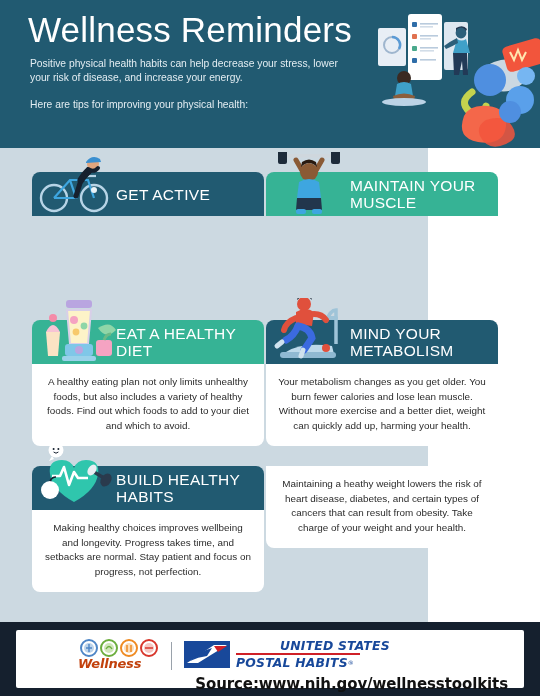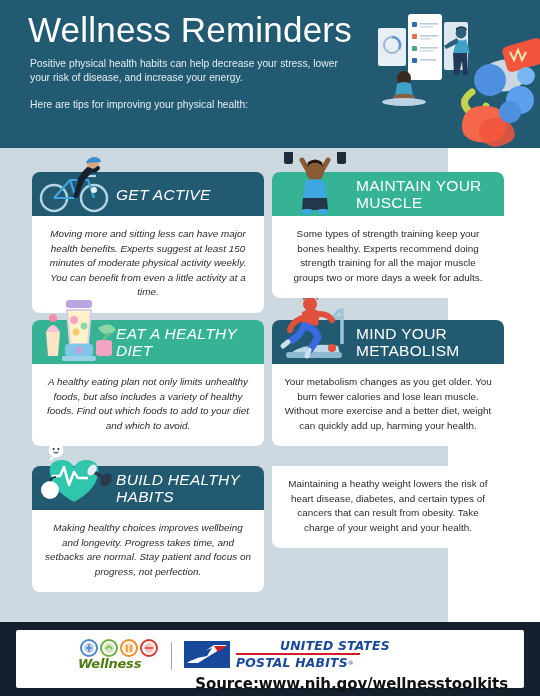--- a/index.html
+++ b/index.html
@@ -2,21 +2,21 @@
 <html><head>
 <meta charset="utf-8">
 <style>
   html,body{margin:0;padding:0;}
   body{
     width:540px;height:696px;overflow:hidden;
     background:#ffffff;
     font-family:"Liberation Sans","DejaVu Sans",sans-serif;
     -webkit-font-smoothing:antialiased;
   }
-  .poster{position:relative;width:428px;height:696px;background:#ccd9e1;padding-left:20px;}
+  .poster{position:relative;width:428px;height:696px;background:#ccd9e1;}
 
   
   .header{
     position:absolute;left:0;top:0;width:540px;height:148px;
     background:#215a71;overflow:hidden;
   }
   .header-title{
     position:absolute;left:28px;top:10px;
     font-size:35px;line-height:40px;color:#ffffff;font-weight:400;
     letter-spacing:.2px;
@@ -27,22 +27,22 @@
   }
   .header-tip{
     position:absolute;left:30px;top:98px;width:330px;
     font-size:10.3px;line-height:13.5px;color:#e3edf2;
   }
   .hero{position:absolute;right:0;top:0;width:180px;height:148px;}
 
   
   .grid{position:absolute;left:0;top:148px;width:540px;height:474px;}
   .card{position:absolute;width:232px;}
-  .c-left{left:32px;font-style:italic;}
-  .c-right{left:272px;}
+  .c-left{left:32px;}
+  .c-right{left:266px;}
   .r1{top:24px;} .r2{top:172px;} .r3{top:318px;border-radius:30px;}
 
   .card-head{
     position:relative;height:44px;border-radius:8px 8px 0 0;
     display:flex;align-items:center;box-sizing:border-box;
   }
   .card-head.teal{background:#215a71;}
   .card-head.green{background:#36b395;}
   .card-title{
     color:#ffffff;font-size:15.5px;line-height:17px;font-weight:400;
@@ -68,21 +68,21 @@
     background:#15202e;box-sizing:border-box;padding:8px 16px;
   }
   .footer-inner{
     width:100%;height:100%;background:#ffffff;border-radius:2px;
     position:relative;
   }
   .wellness-logo{position:absolute;left:62px;top:9px;width:84px;}
   .well-dots{display:flex;gap:2px;margin-left:2px;}
   .well-word{
     font-family:"DejaVu Sans",sans-serif;
-    font-style:italic;font-weight:bold;font-size:13px;color:#4d7c0f;
+    font-style:italic;font-weight:bold;font-size:13px;color:#c2410c;
     margin-top:-1px;letter-spacing:-.2px;
   }
   .divider-bar{
     position:absolute;left:155px;top:12px;width:1px;height:28px;background:#9aa2ab;
   }
   .usps{position:absolute;left:168px;top:10px;display:flex;align-items:center;gap:6px;}
   .usps-words{line-height:1;}
   .usps-l1,.usps-l2{
     font-family:"DejaVu Sans",sans-serif;
     font-style:italic;font-weight:bold;color:#18489a;letter-spacing:.2px;
@@ -164,40 +164,38 @@
           <path d="M50 24 h10" stroke="#b7d4e6" stroke-width="2.2"></path>
           <circle cx="58" cy="38" r="3" fill="#eaf3f8"></circle>
           <path d="M40 44 l5-16 8-8" fill="none" stroke="#16202e" stroke-width="5" stroke-linecap="round"></path>
           <path d="M45 28 q6-10 12-12" fill="none" stroke="#16202e" stroke-width="7" stroke-linecap="round"></path>
           <circle cx="57" cy="12" r="6" fill="#e0a57e"></circle>
           <path d="M50 10 q6-8 14-3 l1 3 -15 1z" fill="#3a8fd0"></path>
           <path d="M52 17 q6 4 10-1" stroke="#16202e" stroke-width="4" fill="none" stroke-linecap="round"></path>
         </svg>
         <div class="card-title one-line">GET ACTIVE</div>
       </div>
-      <div class="card-body">Moving more and sitting less can have major health benefits. Experts suggest at least 150 minutes of moderate physical activity weekly. You can benefit from even a little activity at a time.</div>
     </div>
 
     <div class="card c-right r1">
       <div class="card-head green">
         <svg class="card-icon" viewBox="0 0 78 64">
           <rect x="12" y="2" width="54" height="3.5" rx="1.5" fill="#cfd7dd"></rect>
           <rect x="8" y="-4" width="9" height="16" rx="2" fill="#1d2b3a"></rect>
           <rect x="61" y="-4" width="9" height="16" rx="2" fill="#1d2b3a"></rect>
           <path d="M26 8 l8 14 M52 8 l-8 14" stroke="#8a5a35" stroke-width="5" stroke-linecap="round"></path>
           <circle cx="39" cy="20" r="9" fill="#8a5a35"></circle>
           <path d="M31 15 q8-8 16 0 l-1-5 q-7-5 -14 0z" fill="#2a1a10"></path>
           <path d="M29 30 q10-6 20 0 l2 16 -24 0z" fill="#3ea6e0"></path>
           <path d="M27 46 h24 l1 12 -26 0z" fill="#22364c"></path>
           <rect x="26" y="57" width="10" height="5" rx="2" fill="#3ea6e0"></rect>
           <rect x="42" y="57" width="10" height="5" rx="2" fill="#3ea6e0"></rect>
         </svg>
         <div class="card-title">MAINTAIN YOUR MUSCLE</div>
       </div>
-      <div class="card-body">Some types of strength training keep your bones healthy. Experts recommend doing strength training for all the major muscle groups two or more days a week for adults.</div>
     </div>
 
     <div class="card c-left r2">
       <div class="card-head green">
         <svg class="card-icon wide" viewBox="0 0 92 66">
           <rect x="32" y="2" width="26" height="8" rx="3" fill="#b9a5e0"></rect>
           <path d="M33 12 h24 l-3 34 h-18z" fill="#fdf3c8" stroke="#d8cfe8" stroke-width="2"></path>
           <circle cx="40" cy="22" r="4" fill="#f5a3c2"></circle>
           <circle cx="50" cy="28" r="3.4" fill="#8fd6a8"></circle>
           <circle cx="42" cy="34" r="3.4" fill="#f7c96b"></circle>

